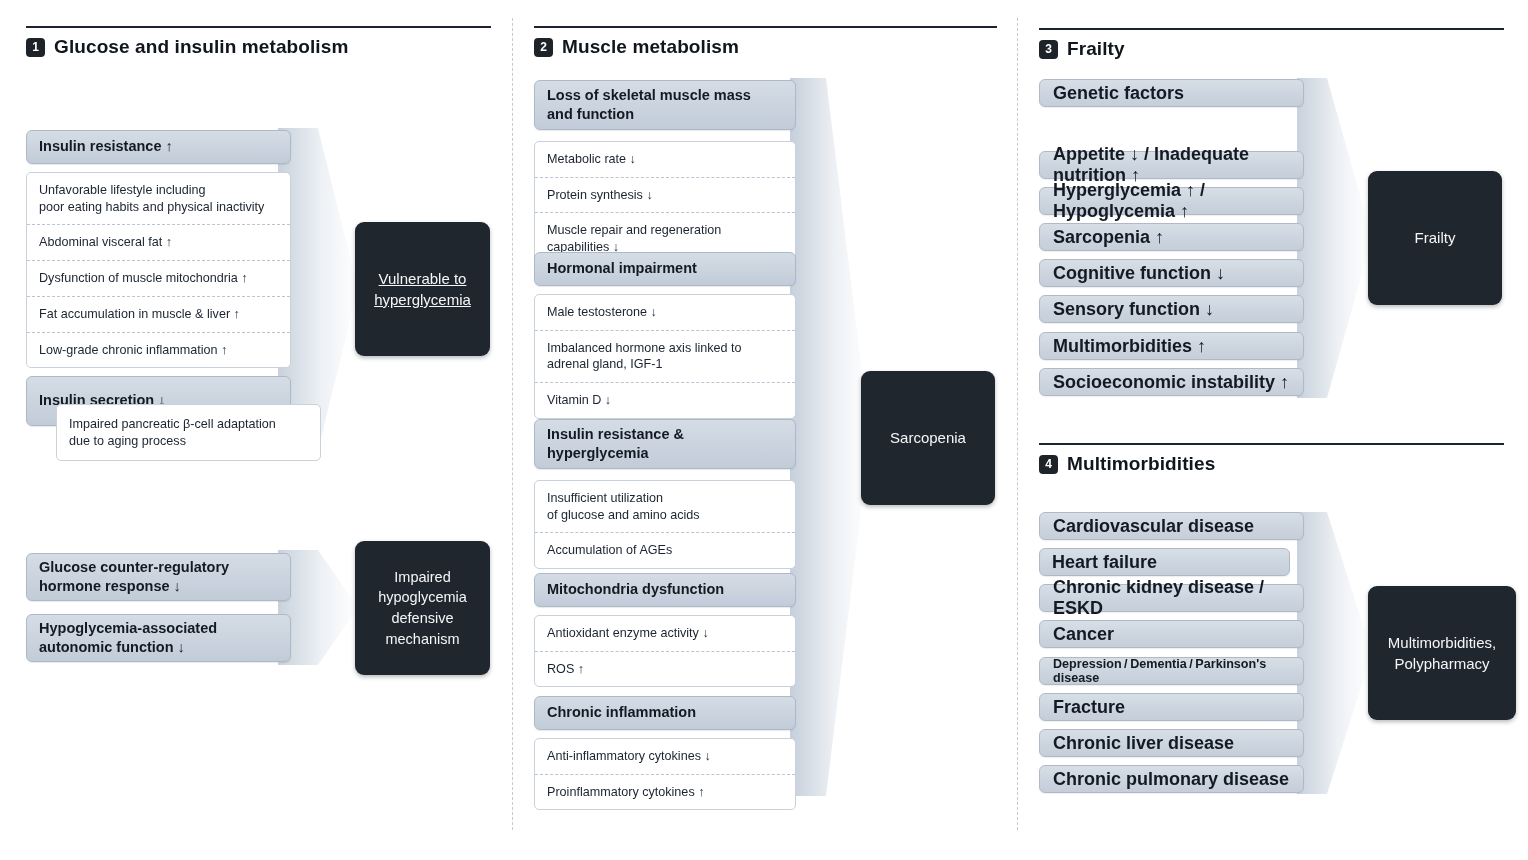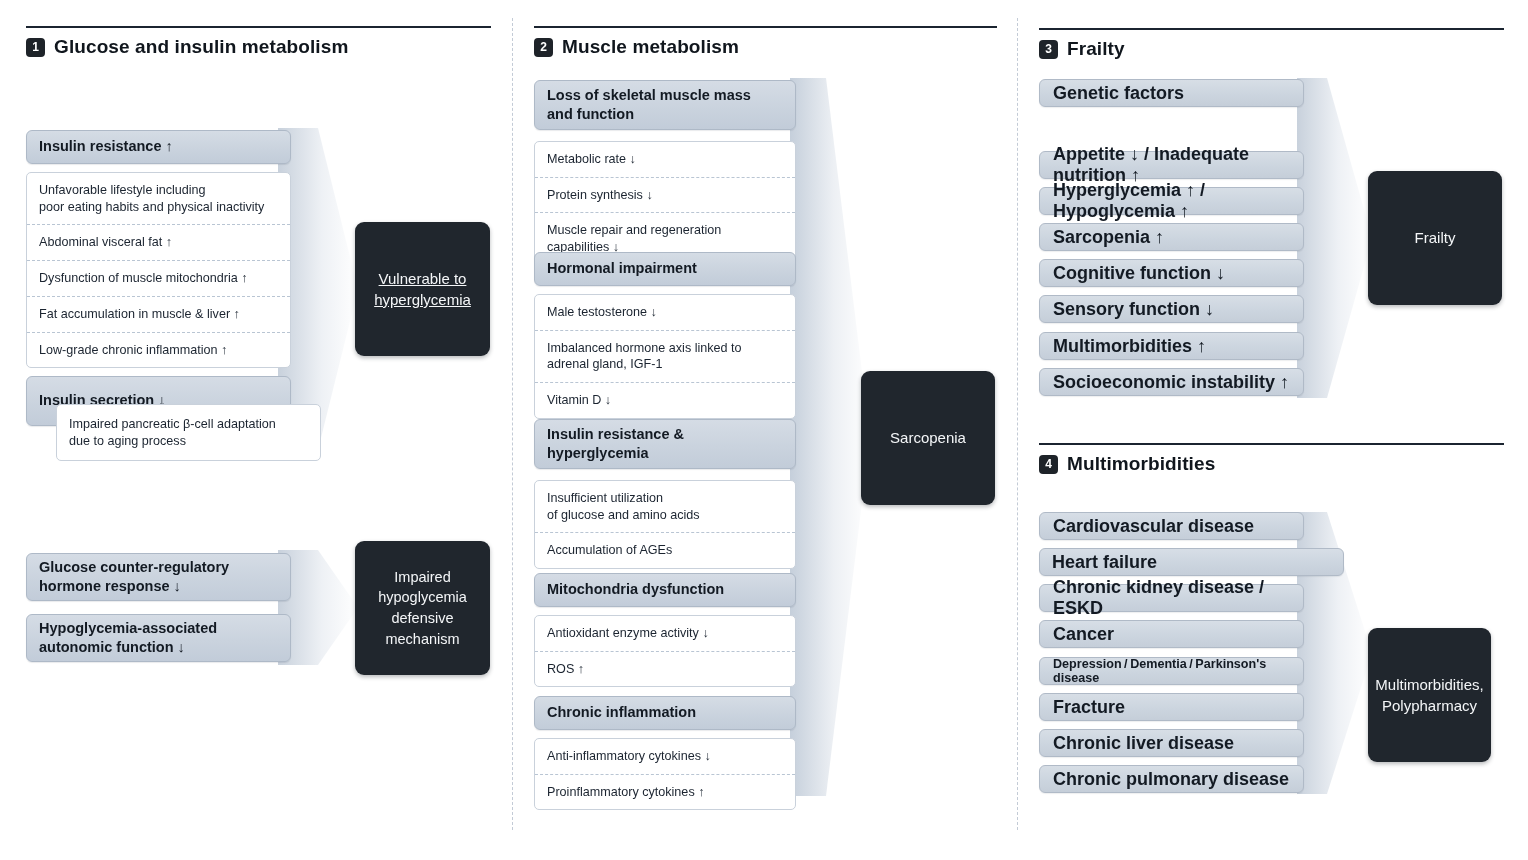--- a/index.html
+++ b/index.html
@@ -311,24 +311,24 @@
           <stop offset="0%" stop-color="#c8d1dc"></stop>
             <stop offset="55%" stop-color="#eef1f5"></stop>
             <stop offset="100%" stop-color="#ffffff"></stop>
         </linearGradient>
       </defs>
       <path d="M0,0 L30,0 L75,141 L30,282 L0,282 Z" fill="url(#ag5)"></path>
     </svg>
   </div>
 
   <div class="pill" style="left:1039px; top:512px; width:265px; height:28px;">Cardiovascular disease</div>
-  <div class="pill" style="left:1039px; top:548px; width:305px; height:28px;padding-left:12px;">Heart failure</div>
+  <div class="pill" style="left:1039px; top:548px; width:251px; height:28px;padding-left:12px;">Heart failure</div>
   <div class="pill" style="left:1039px; top:584px; width:265px; height:28px;">Chronic kidney disease / ESKD</div>
   <div class="pill" style="left:1039px; top:620px; width:265px; height:28px;">Cancer</div>
   <div class="pill" style="left:1039px; top:657px; width:265px; height:28px; font-size:12.6px;">Depression / Dementia / Parkinson's disease</div>
   <div class="pill" style="left:1039px; top:693px; width:265px; height:28px;">Fracture</div>
   <div class="pill" style="left:1039px; top:729px; width:265px; height:28px;">Chronic liver disease</div>
   <div class="pill" style="left:1039px; top:765px; width:265px; height:28px;">Chronic pulmonary disease</div>
 
-  <div class="dark" style="left:1368px; top:586px; width:123px; height:134px;margin-top:42px;">Multimorbidities,
+  <div class="dark" style="left:1368px; top:586px; width:148px; height:134px;">Multimorbidities,
 Polypharmacy</div>
 
 </div>
 
 </body></html>

